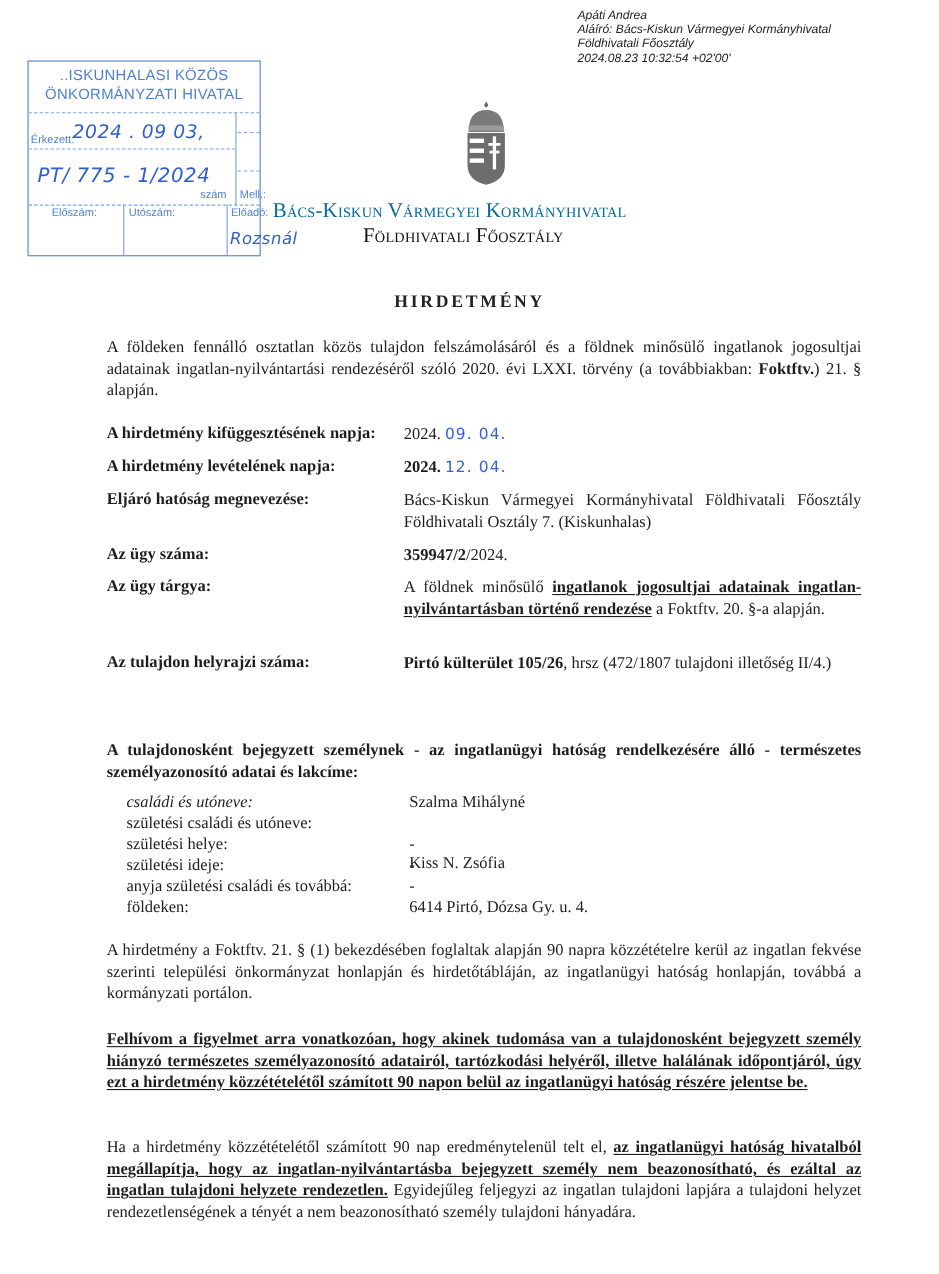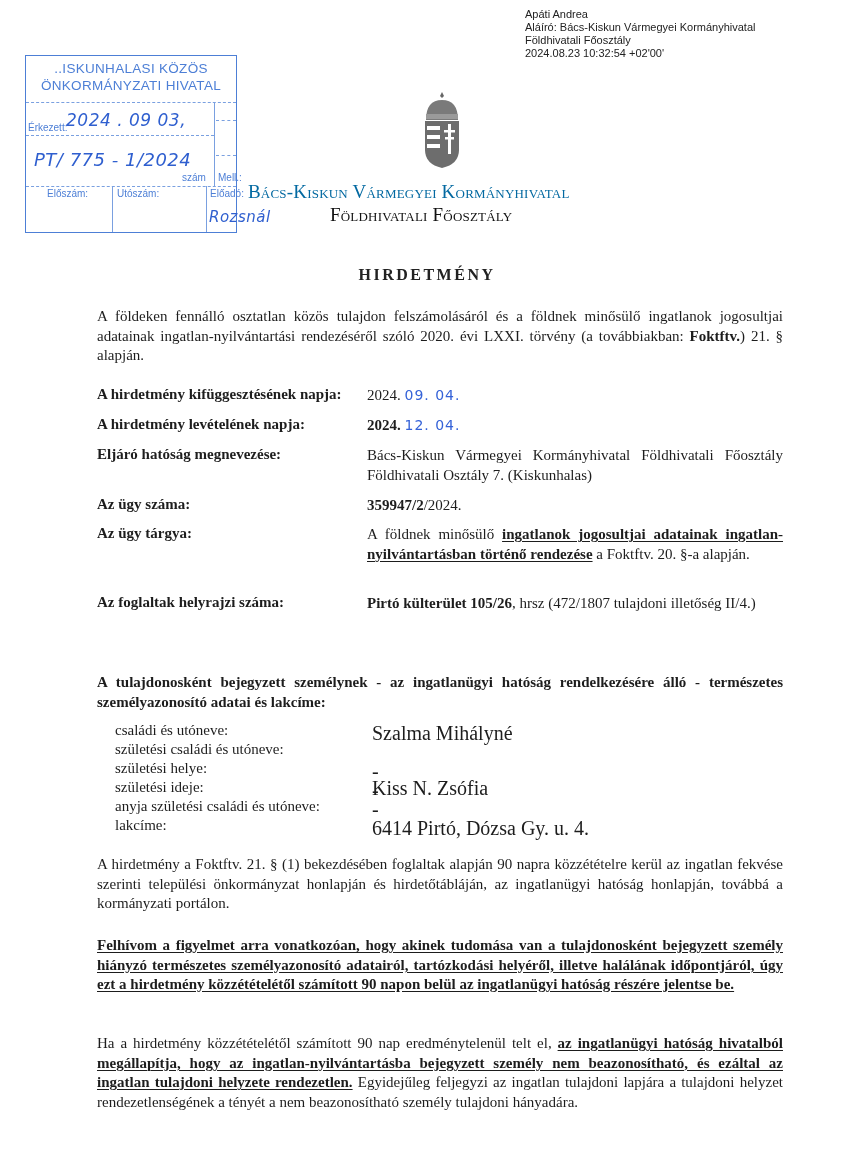--- a/index.html
+++ b/index.html
@@ -1,20 +1,20 @@
 <!DOCTYPE html>
 <html><head>
 <meta charset="utf-8">
 <style>
   html, body { margin:0; padding:0; background:#ffffff; }
   body { width:854px; height:1158px; position:relative; overflow:hidden; font-family:"Liberation Serif","DejaVu Serif",serif; color:#1a1a1a; }
   .abs { position:absolute; }
 
   
-  .sig { left:525px; top:8px; font-family:"Liberation Sans","DejaVu Sans",sans-serif; font-size:11px; line-height:13px; color:#222; }
+  .sig { left:525px; top:8px; font-family:"Liberation Sans","DejaVu Sans",sans-serif; font-size:11px; line-height:13px; color:#222;font-style:italic; }
   .sig div { white-space:nowrap; }
 
   
   .stamp { left:25px; top:55px; width:212px; height:178px; border:1.5px solid #4d7fd6; color:#4d7fd6; font-family:"Liberation Sans","DejaVu Sans",sans-serif; box-sizing:border-box; }
   .stamp .title { position:absolute; left:0; top:4px; width:100%; text-align:center; font-size:13.5px; line-height:17px; letter-spacing:0.3px; }
   .stamp .hl { position:absolute; left:0; right:0; border-top:1.2px dashed #7aa0e0; }
   .stamp .vl { position:absolute; border-left:1.2px solid #7aa0e0; }
   .stamp .lbl { position:absolute; font-size:10px; }
   .stamp .hw { position:absolute; font-family:"DejaVu Sans",sans-serif; font-style:italic; color:#2f5fcf; font-size:17px; letter-spacing:0.5px; }
 
@@ -29,21 +29,21 @@
 
   .para { left:97px; width:686px; font-size:15px; line-height:19.5px; text-align:justify; color:#1d1d1d; }
   .para b { font-weight:bold; }
 
   .field-label { left:97px; font-size:15px; font-weight:bold; white-space:nowrap; color:#1d1d1d; }
   .field-value { left:367px; width:416px; font-size:15px; line-height:19.5px; text-align:justify; color:#1d1d1d; }
   .hw-blue { font-family:"DejaVu Sans",sans-serif; color:#3462d8; font-size:14px; letter-spacing:1px; }
   u { text-decoration-thickness:1.3px; text-underline-offset:2px; }
 
   .person-label { left:115px; font-size:15px; white-space:nowrap; color:#1d1d1d; }
-  .person-value { left:372px; font-size:20px; white-space:nowrap; color:#1d1d1d; }
+  .person-value { left:372px; font-size:15px; white-space:nowrap; color:#1d1d1d; }
 </style>
 </head>
 <body>
 
 <div class="abs sig">
   <div>Apáti Andrea</div>
   <div>Aláíró: Bács-Kiskun Vármegyei Kormányhivatal</div>
   <div>Földhivatali Főosztály</div>
   <div>2024.08.23 10:32:54 +02'00'</div>
 </div>
@@ -105,35 +105,35 @@
 
 <div class="abs field-label" style="top:446px;">Eljáró hatóság megnevezése:</div>
 <div class="abs field-value" style="top:446px;">Bács-Kiskun Vármegyei Kormányhivatal Földhivatali Főosztály Földhivatali Osztály 7. (Kiskunhalas)</div>
 
 <div class="abs field-label" style="top:496px;">Az ügy száma:</div>
 <div class="abs field-value" style="top:496px;"><b>359947/2</b><span>/2024.</span></div>
 
 <div class="abs field-label" style="top:525px;">Az ügy tárgya:</div>
 <div class="abs field-value" style="top:525px;"><span>A földnek minősülő </span><u><b>ingatlanok jogosultjai adatainak ingatlan-nyilvántartásban történő rendezése</b></u><span> a Foktftv. 20. §-a alapján.</span></div>
 
-<div class="abs field-label" style="top:594px;">Az foglaltak helyrajzi száma:</div>
+<div class="abs field-label" style="top:594px;">Az tulajdon helyrajzi száma:</div>
 <div class="abs field-value" style="top:594px;"><b>Pirtó külterület 105/26</b><span>, hrsz (472/1807 tulajdoni illetőség II/4.)</span></div>
 
 <div class="abs para" style="top:673px; font-weight:bold;">A tulajdonosként bejegyzett személynek - az ingatlanügyi hatóság rendelkezésére álló - természetes személyazonosító adatai és lakcíme:</div>
 
-<div class="abs person-label" style="top:722px;">családi és utóneve:</div>
+<div class="abs person-label" style="top:722px;font-style:italic;">családi és utóneve:</div>
 <div class="abs person-value" style="top:722px;">Szalma Mihályné</div>
 <div class="abs person-label" style="top:741px;">születési családi és utóneve:</div>
 <div class="abs person-value" style="top:741px;margin-top:36px;">Kiss N. Zsófia</div>
 <div class="abs person-label" style="top:760px;">születési helye:</div>
 <div class="abs person-value" style="top:760px;">-</div>
 <div class="abs person-label" style="top:779px;">születési ideje:</div>
 <div class="abs person-value" style="top:779px;">-</div>
-<div class="abs person-label" style="top:798px;">anyja születési családi és utóneve:</div>
+<div class="abs person-label" style="top:798px;">anyja születési családi és továbbá:</div>
 <div class="abs person-value" style="top:798px;">-</div>
-<div class="abs person-label" style="top:817px;">lakcíme:</div>
+<div class="abs person-label" style="top:817px;">földeken:</div>
 <div class="abs person-value" style="top:817px;text-align:right;">6414 Pirtó, Dózsa Gy. u. 4.</div>
 
 <div class="abs para" style="top:855px;">A hirdetmény a Foktftv. 21. § (1) bekezdésében foglaltak alapján 90 napra közzétételre kerül az ingatlan fekvése szerinti települési önkormányzat honlapján és hirdetőtábláján, az ingatlanügyi hatóság honlapján, továbbá a kormányzati portálon.</div>
 
 <div class="abs para" style="top:936px; font-weight:bold; text-decoration:underline; text-underline-offset:2px;">Felhívom a figyelmet arra vonatkozóan, hogy akinek tudomása van a tulajdonosként bejegyzett személy hiányzó természetes személyazonosító adatairól, tartózkodási helyéről, illetve halálának időpontjáról, úgy ezt a hirdetmény közzétételétől számított 90 napon belül az ingatlanügyi hatóság részére jelentse be.</div>
 
 <div class="abs para" style="top:1034px;"><span>Ha a hirdetmény közzétételétől számított 90 nap eredménytelenül telt el, </span><u><b>az ingatlanügyi hatóság hivatalból megállapítja, hogy az ingatlan-nyilvántartásba bejegyzett személy nem beazonosítható, és ezáltal az ingatlan tulajdoni helyzete rendezetlen.</b></u><span> Egyidejűleg feljegyzi az ingatlan tulajdoni lapjára a tulajdoni helyzet rendezetlenségének a tényét a nem beazonosítható személy tulajdoni hányadára.</span></div>
 
 </body></html>

